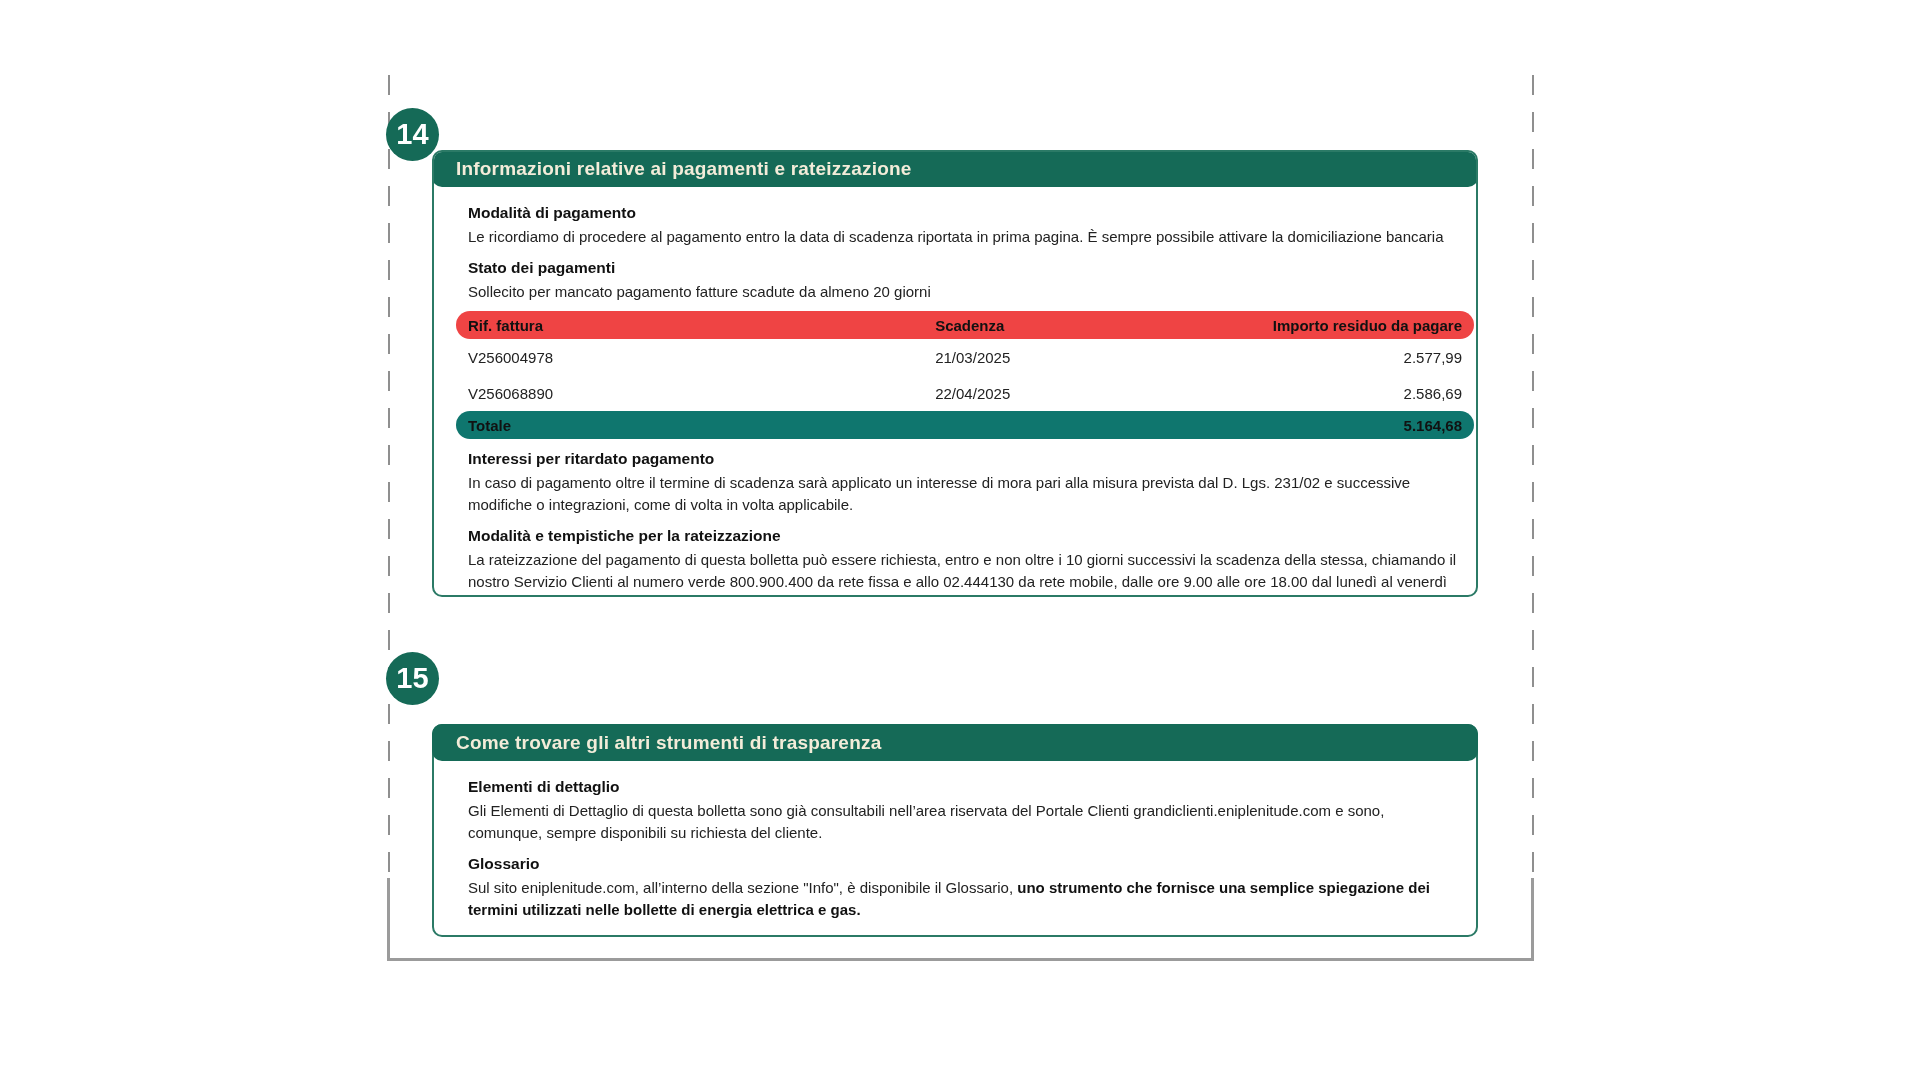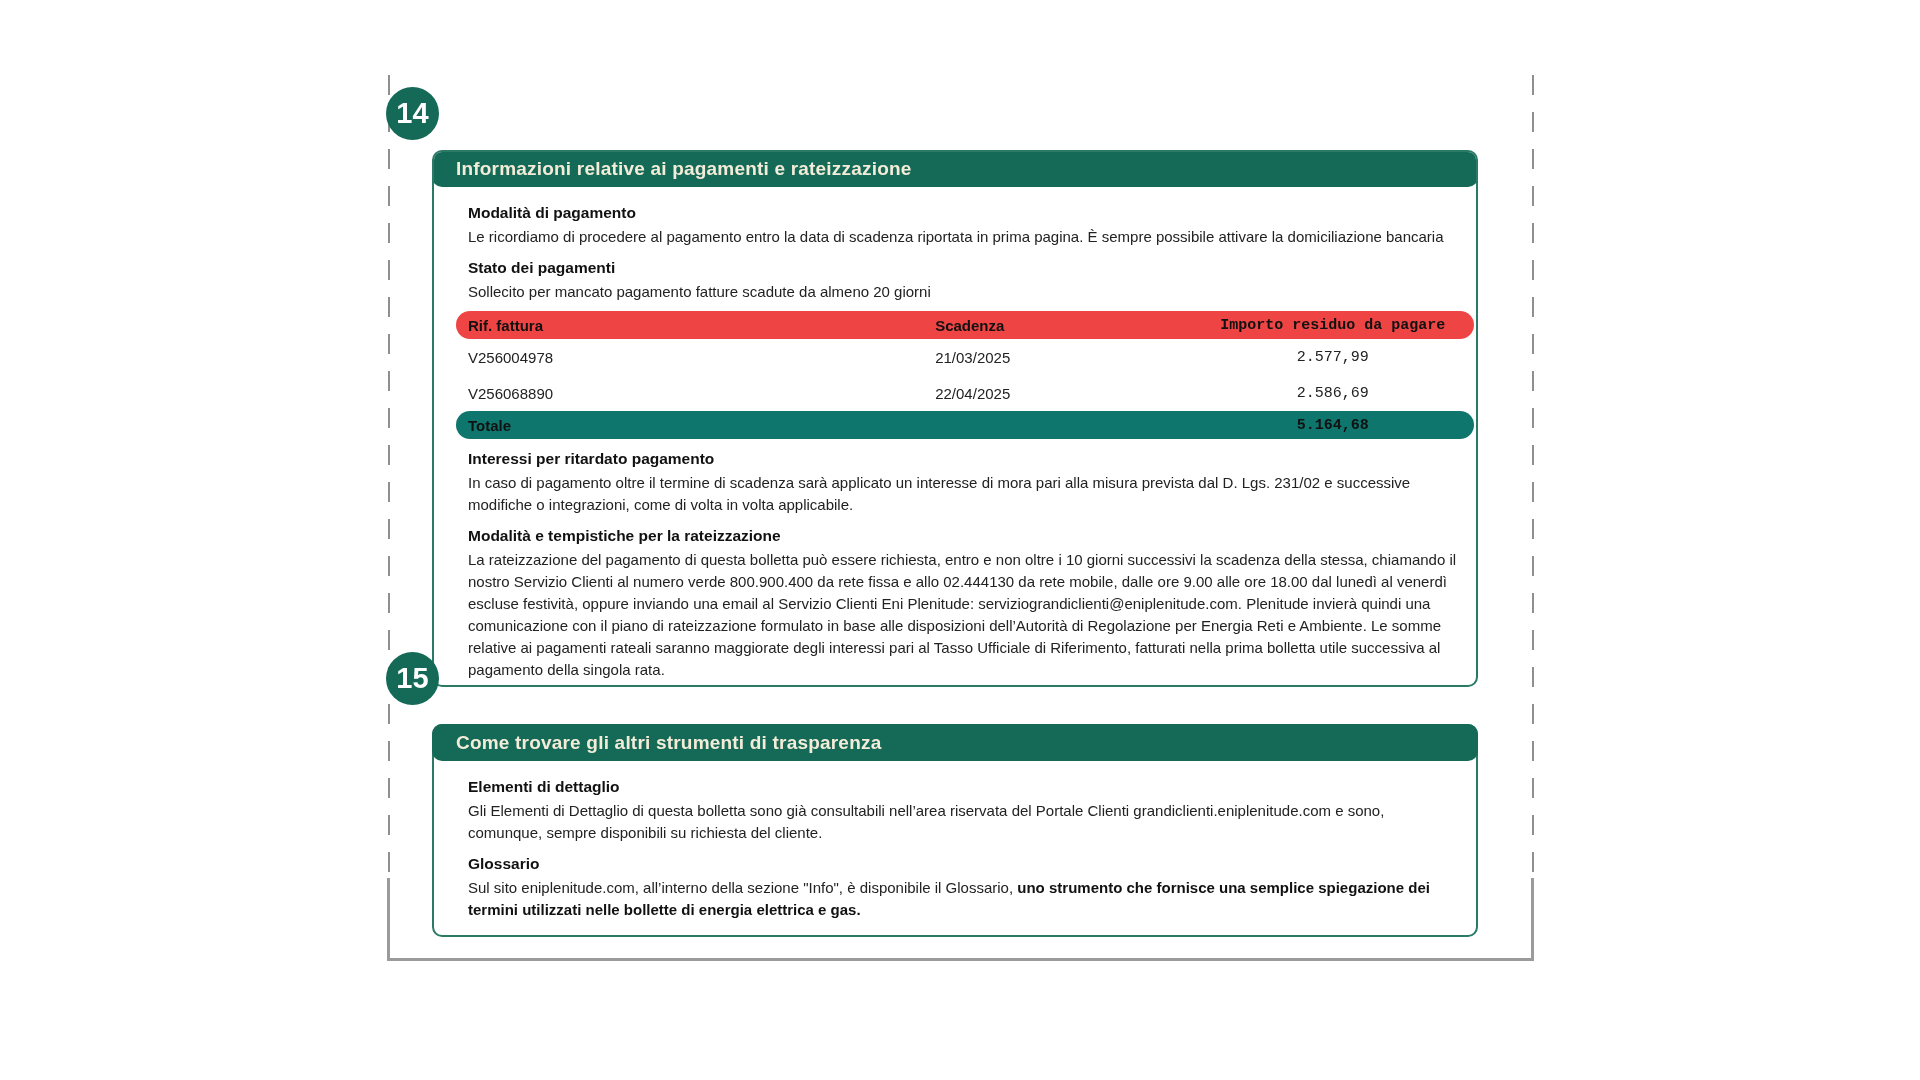--- a/index.html
+++ b/index.html
@@ -18,29 +18,29 @@
   .guide-solid-v.left{left:387px;}
   .guide-solid-v.right{left:1531px;}
   .guide-solid-h{position:absolute;top:958px;left:387px;width:1147px;height:3px;background:#9b9b9b;}
 
   
   .badge{
     position:absolute;left:386px;width:53px;height:53px;border-radius:50%;
     background:#156a57;color:#ffffff;font-size:29px;font-weight:bold;
     display:flex;align-items:center;justify-content:center;z-index:3;
   }
-  .badge.b14{top:87px;}
+  .badge.b14{top:108px;}
   .badge.b15{top:652px;}
 
   
   .panel{
     position:absolute;left:432px;width:1046px;background:#fff;
     border:2px solid #2b7a66;border-radius:10px;box-sizing:border-box;z-index:2;
   }
-  .panel.p1{top:150px;height:537px;overflow:hidden;}
+  .panel.p1{top:150px;height:447px;overflow:hidden;}
   .panel.p2{top:724px;}
   .panel-bar{
     height:37px;margin:-2px -2px 0 -2px;background:#156a57;border-radius:10px;
     display:flex;align-items:center;padding:0 24px;
   }
   .panel-bar .bar-title{
     color:#f3ecd9;font-size:19px;font-weight:bold;letter-spacing:0.2px;
   }
   .panel-body{padding:8px 14px 14px 34px;}
 
@@ -58,21 +58,21 @@
     display:grid;grid-template-columns:47% 27% 26%;align-items:center;
     height:28px;margin:0 -12px;padding:0 12px;border-radius:14px;
     font-size:15px;font-weight:bold;color:#111;
   }
   .t-band.header{background:#ef4444;}
   .t-band.total{background:#0f766e;}
   .t-row{
     display:grid;grid-template-columns:47% 27% 26%;align-items:center;
     height:36px;font-size:15px;color:#222;
   }
-  .col-right{text-align:center;font-family:Liberation Mono, monospace;}
+  .col-right{text-align:right;}
 </style>
 </head>
 <body>
 
 <div class="guide-dash left"></div>
 <div class="guide-dash right"></div>
 <div class="guide-solid-v left"></div>
 <div class="guide-solid-v right"></div>
 <div class="guide-solid-h"></div>
 

